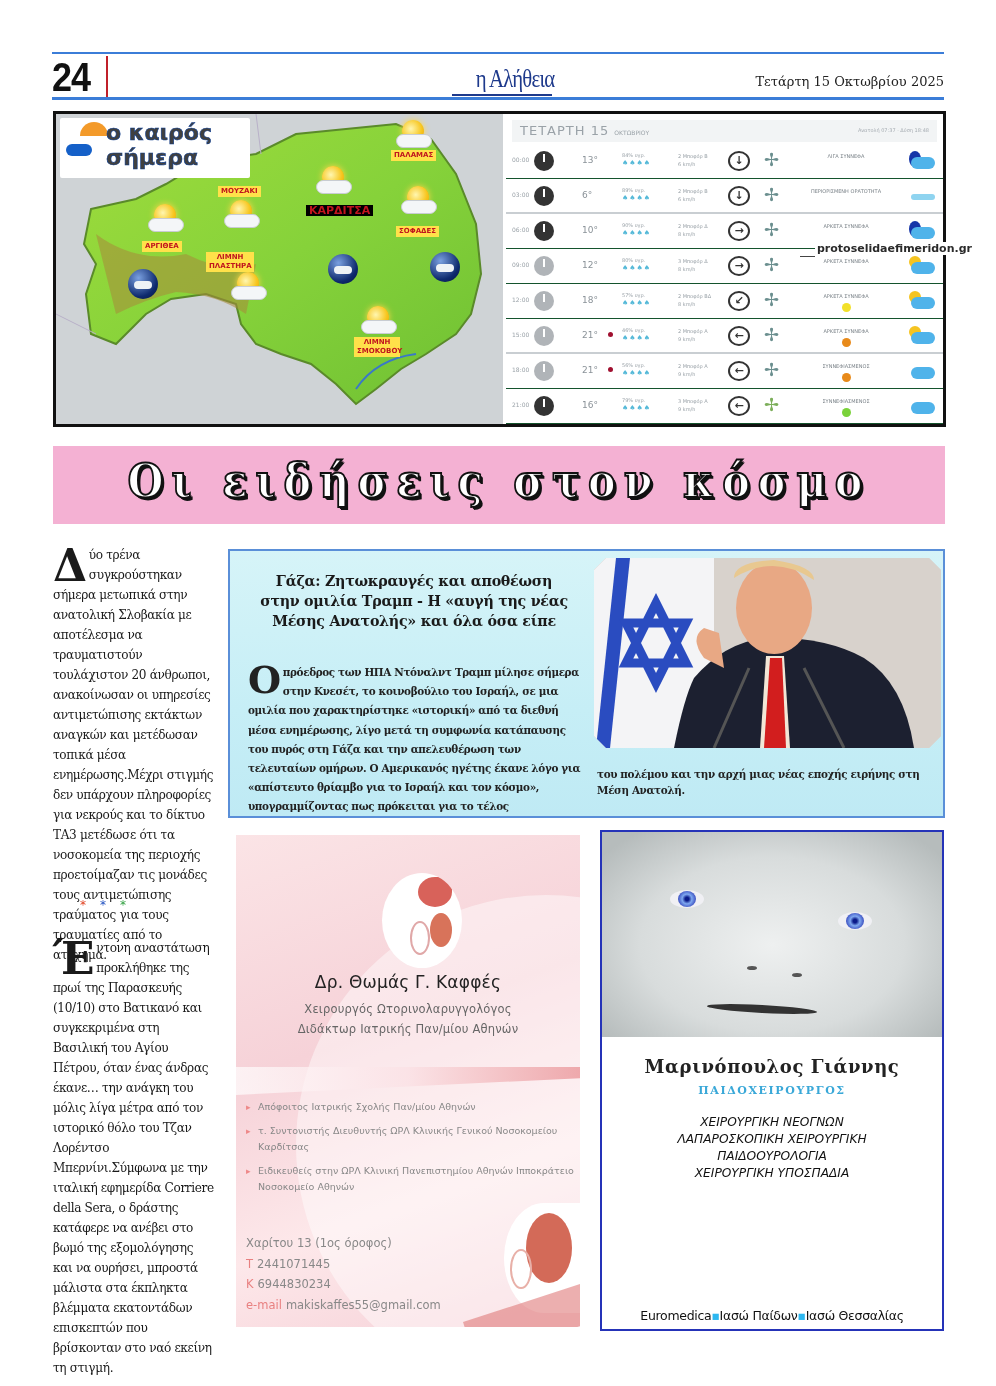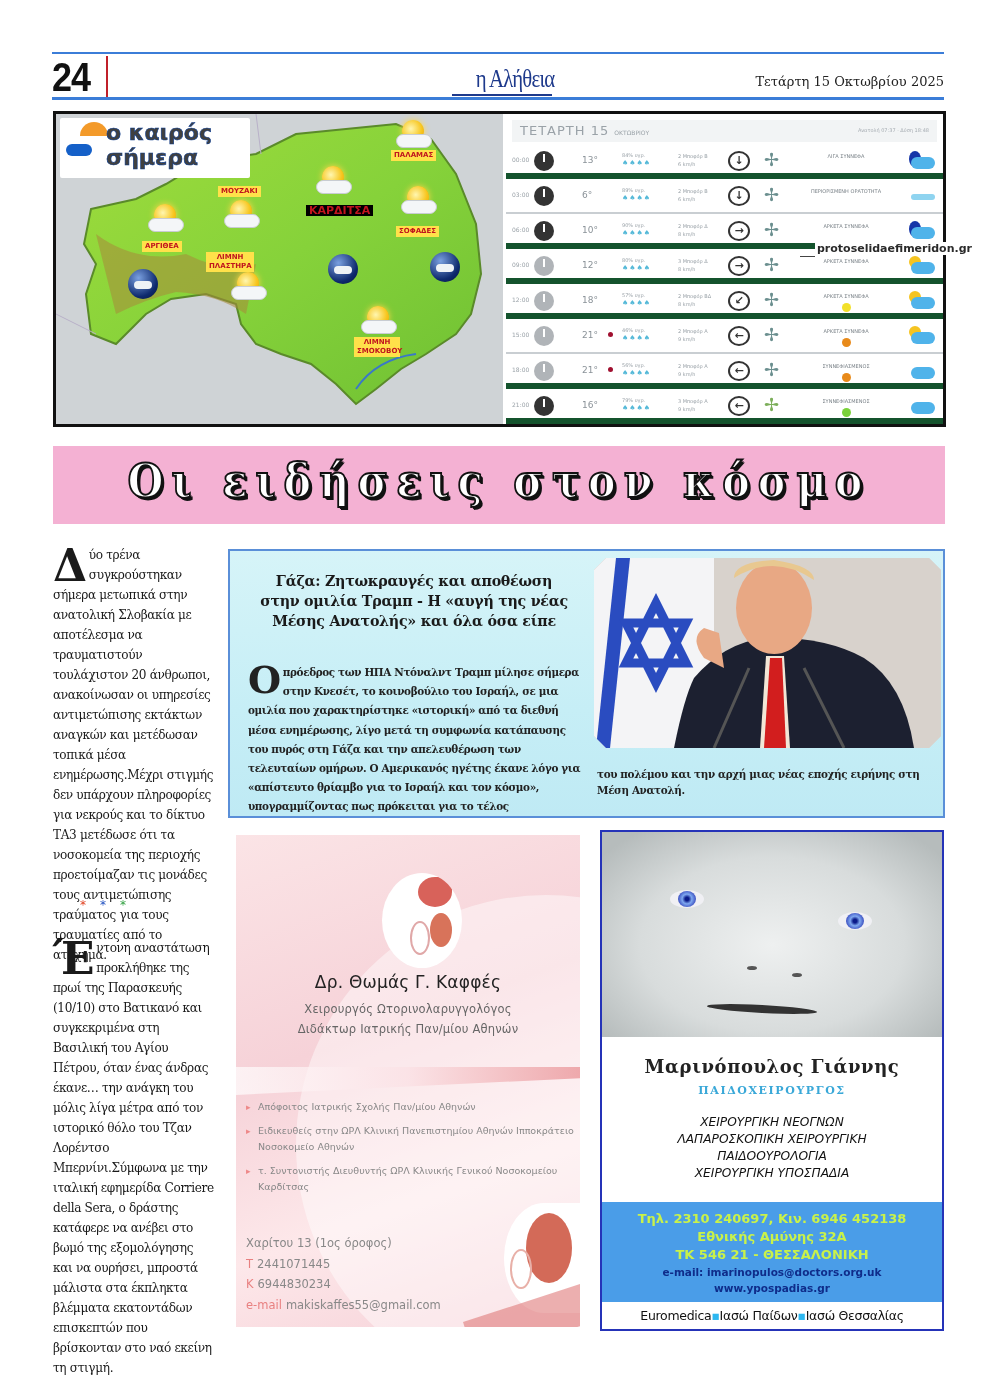--- a/index.html
+++ b/index.html
@@ -29,21 +29,21 @@
   .wsun .s { position: absolute; left: 6px; top: 0; width: 22px; height: 22px; border-radius: 50%; background: radial-gradient(circle at 40% 40%, #fff6b0, #f7c51c 60%, #e79c10); box-shadow: 0 0 6px #ffd84a; }
   .wsun .c { position: absolute; left: 0; top: 14px; width: 36px; height: 14px; border-radius: 8px; background: #f4f6f8; border: 1px solid #c8ccd2; }
   .wmoon { position: absolute; width: 30px; height: 30px; border-radius: 50%; background: radial-gradient(circle at 35% 30%, #7aa0e0, #0e2a6e 65%, #05133a); }
   .wmoon::after { content: ""; position: absolute; left: 6px; top: 12px; width: 18px; height: 8px; background: #eef2f6; border-radius: 6px; }
 
   .wtable { position: absolute; left: 450px; top: 0; width: 437px; height: 310px; background: #fff; }
   .wt-head { position: absolute; left: 6px; top: 6px; width: 425px; height: 22px; background: #f2f4f5; }
   .wt-day { position: absolute; left: 8px; top: 3px; font-family: "DejaVu Sans", sans-serif; font-size: 13px; color: #9aa2a8; letter-spacing: 1px; }
   .wt-month { font-size: 6px; letter-spacing: 0; }
   .wt-sun { position: absolute; right: 8px; top: 7px; font-family: "DejaVu Sans", sans-serif; font-size: 5px; color: #a6acb2; }
-  .wt-row { position: absolute; left: 0; width: 437px; height: 35px; border-bottom: 6px solid #14532d; font-family: "DejaVu Sans", sans-serif; color: #9aa2a8; }
+  .wt-row { position: absolute; left: 0; width: 437px; height: 35px; border-bottom: 1px solid #14532d; font-family: "DejaVu Sans", sans-serif; color: #9aa2a8; }
   .wt-row.thick { border-bottom: 2px solid #c9ced2; }
   .wt-time { position: absolute; left: 6px; top: 12px; font-size: 6px; }
   .wt-clock { position: absolute; left: 28px; top: 7px; width: 20px; height: 20px; border-radius: 50%; background: #333; }
   .wt-clock.light { background: #b0b4b8; }
   .wt-clock::after { content: ""; position: absolute; left: 9px; top: 3px; width: 2px; height: 8px; background: #fff; }
   .wt-temp { position: absolute; left: 76px; top: 11px; font-size: 9px; color: #8a9298; }
   .wt-dot { position: absolute; left: 102px; top: 13px; width: 5px; height: 5px; border-radius: 50%; background: #a01030; }
   .wt-hum { position: absolute; left: 116px; top: 7px; font-size: 5px; line-height: 8px; }
   .wt-drops { color: #55b9d8; font-size: 7px; letter-spacing: 1px; }
   .wt-wind { position: absolute; left: 172px; top: 8px; font-size: 5px; line-height: 8px; }
@@ -363,22 +363,22 @@
       <div class="c"></div>
     </div>
   <div class="ad1-name">Δρ. Θωμάς Γ. Καφφές</div>
   <div class="ad1-sub">
     <div>Χειρουργός Ωτορινολαρυγγολόγος</div>
     <div>Διδάκτωρ Ιατρικής Παν/μίου Αθηνών</div>
   </div>
   <div class="ad1-band"></div>
   <ul class="ad1-list">
     <li>Απόφοιτος Ιατρικής Σχολής Παν/μίου Αθηνών</li>
+    <li>τ. Συντονιστής Διευθυντής ΩΡΛ Κλινικής Γενικού Νοσοκομείου Καρδίτσας</li>
     <li>Ειδικευθείς στην ΩΡΛ Κλινική Πανεπιστημίου Αθηνών Ιπποκράτειο Νοσοκομείο Αθηνών</li>
-    <li>τ. Συντονιστής Διευθυντής ΩΡΛ Κλινικής Γενικού Νοσοκομείου Καρδίτσας</li>
   </ul>
   <div class="ad1-contact">
     <div>Χαρίτου 13 (1ος όροφος)</div>
     <div><span class="k">Τ</span><span>2441071445</span></div>
     <div><span class="k">Κ</span><span>6944830234</span></div>
     <div><span class="k">e-mail</span><span>makiskaffes55@gmail.com</span></div>
   </div>
   <div class="ad1-art">
       <div class="a"></div>
       <div class="c"></div>
@@ -399,23 +399,16 @@
     <div class="mouth"></div>
   </div>
   <div class="ad2-name">Μαρινόπουλος Γιάννης</div>
   <div class="ad2-title">ΠΑΙΔΟΧΕΙΡΟΥΡΓΟΣ</div>
   <div class="ad2-specs">
     <div>ΧΕΙΡΟΥΡΓΙΚΗ ΝΕΟΓΝΩΝ</div>
     <div>ΛΑΠΑΡΟΣΚΟΠΙΚΗ ΧΕΙΡΟΥΡΓΙΚΗ</div>
     <div>ΠΑΙΔΟΟΥΡΟΛΟΓΙΑ</div>
     <div>ΧΕΙΡΟΥΡΓΙΚΗ ΥΠΟΣΠΑΔΙΑ</div>
   </div>
-  <div class="ad2-band">
-    <span class="l1">Τηλ. 2310 240697, Κιν. 6946 452138</span>
-    <span class="l2">Εθνικής Αμύνης 32Α</span>
-    <span class="l2">ΤΚ 546 21 - ΘΕΣΣΑΛΟΝΙΚΗ</span>
-    <span class="l3">e-mail: imarinopulos@doctors.org.uk</span>
-    <span class="l3">www.ypospadias.gr</span>
-  </div>
   <div class="ad2-foot">
     <span>Euromedica</span><span class="dot">▪</span><span>Ιασώ Παίδων</span><span class="dot">▪</span><span>Ιασώ Θεσσαλίας</span>
   </div>
 </div>
 
 </body></html>

